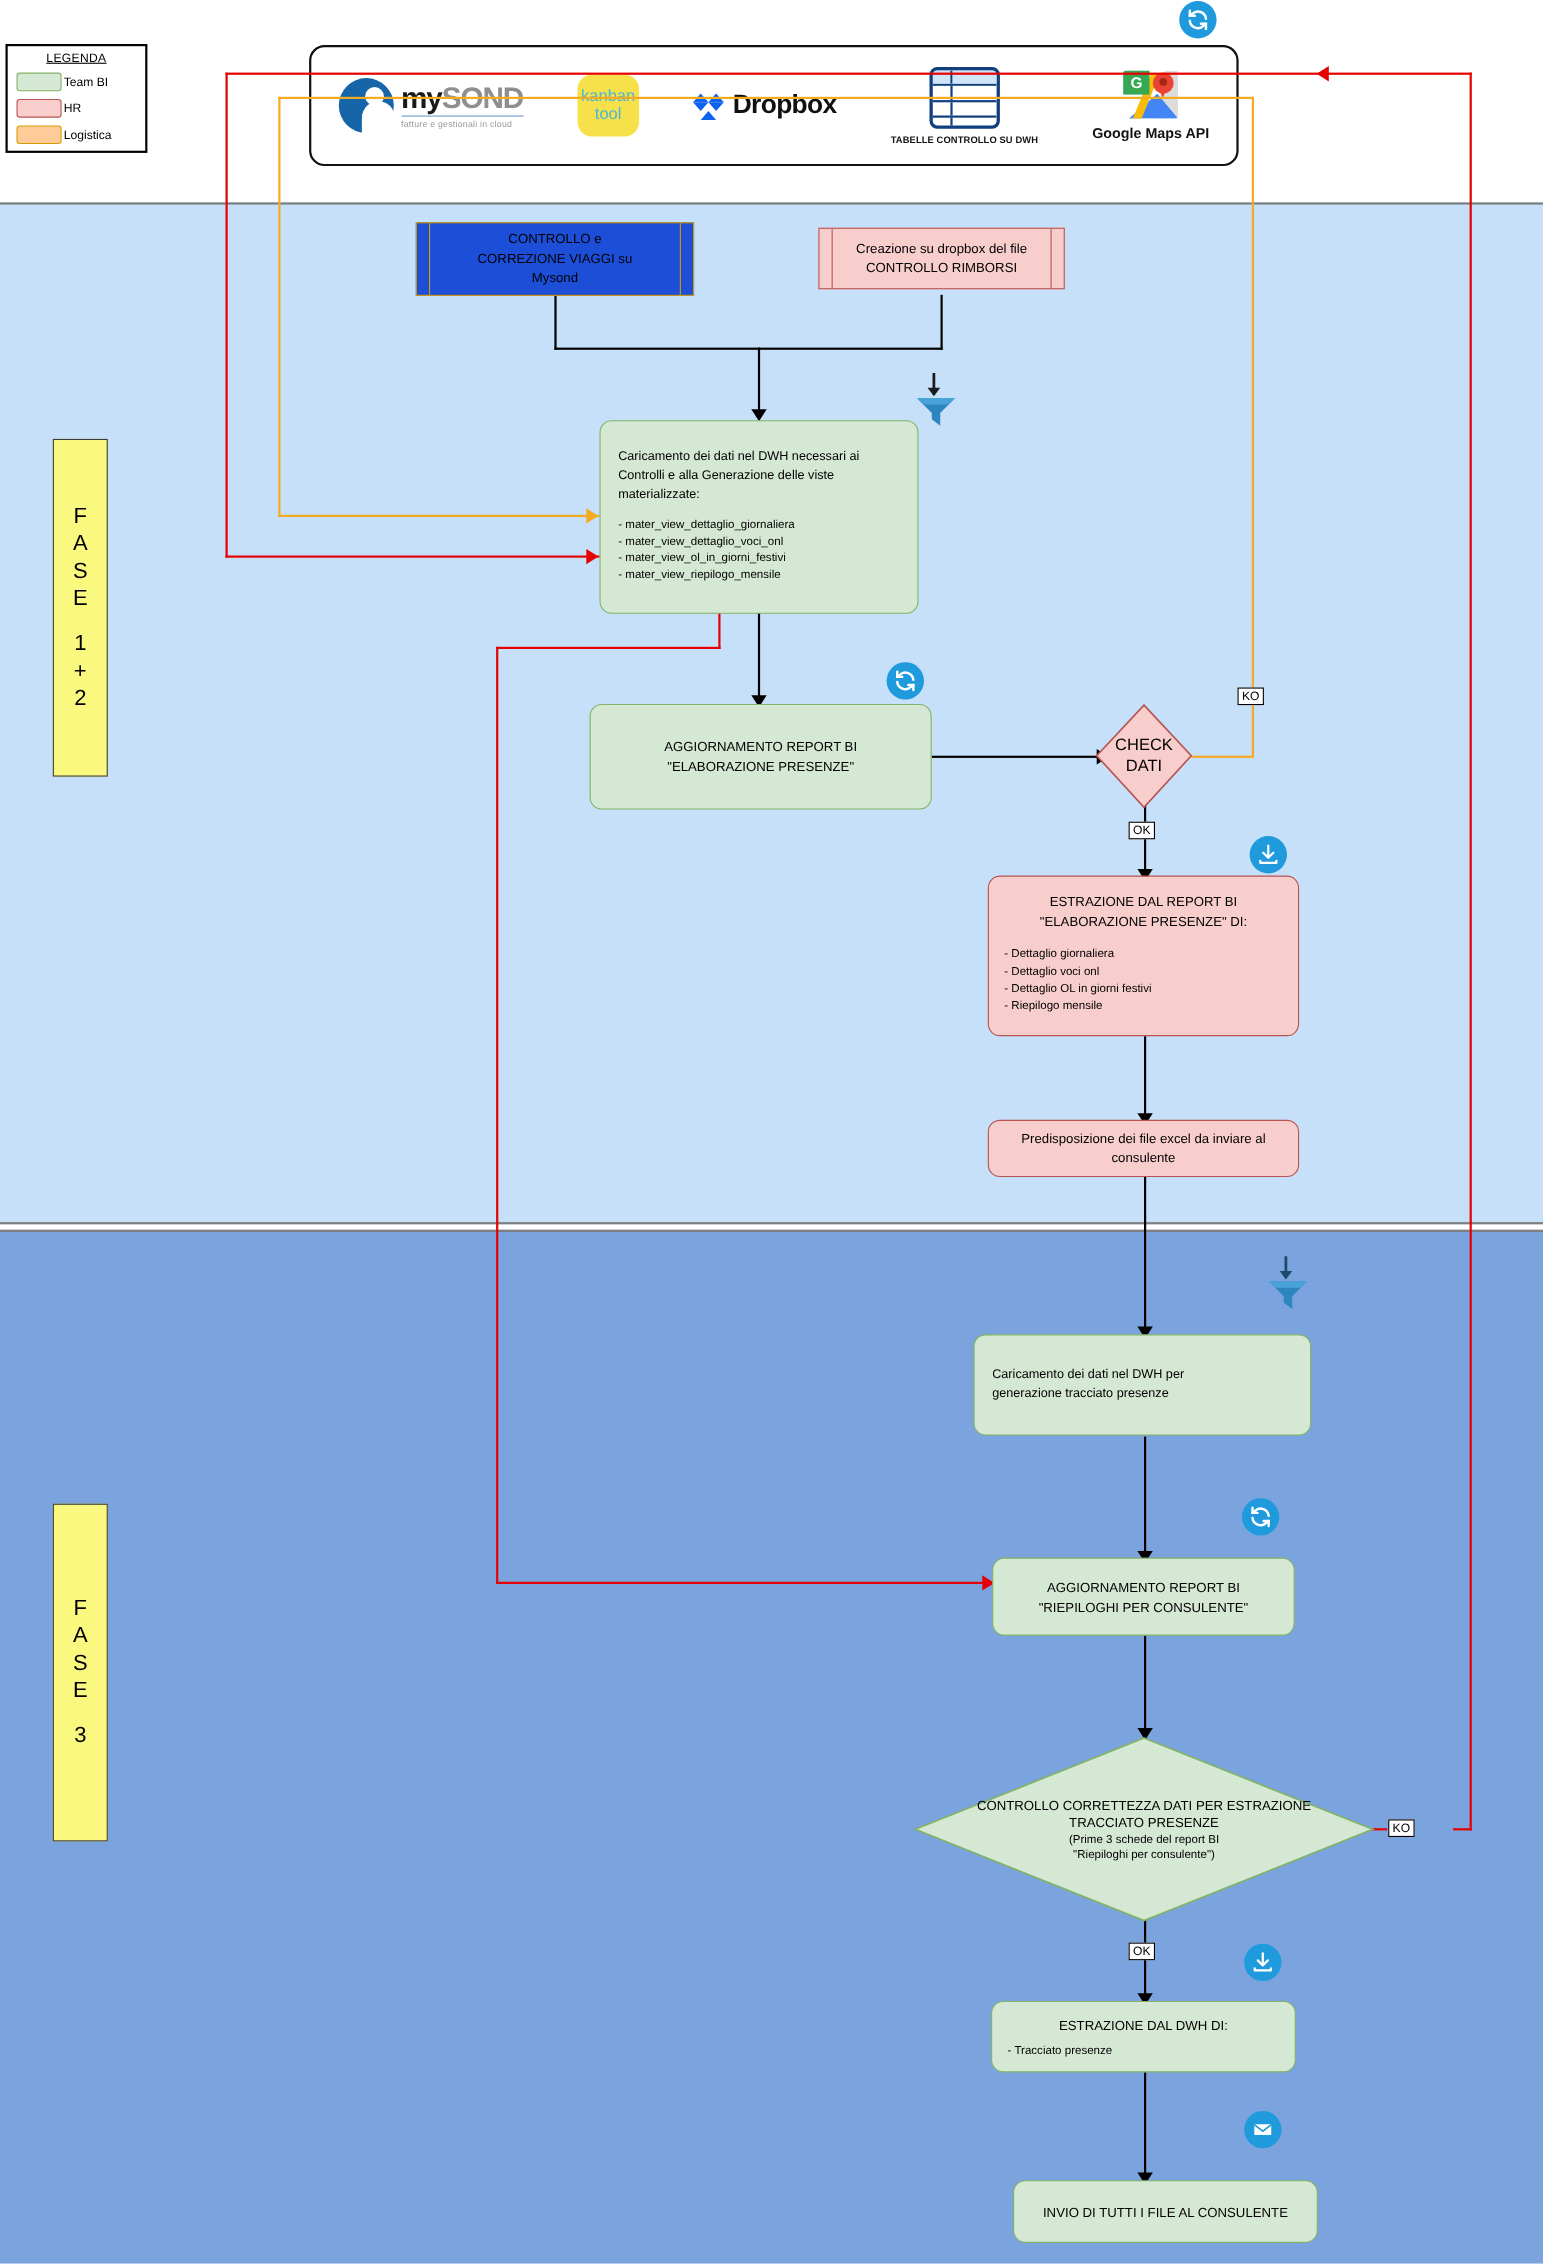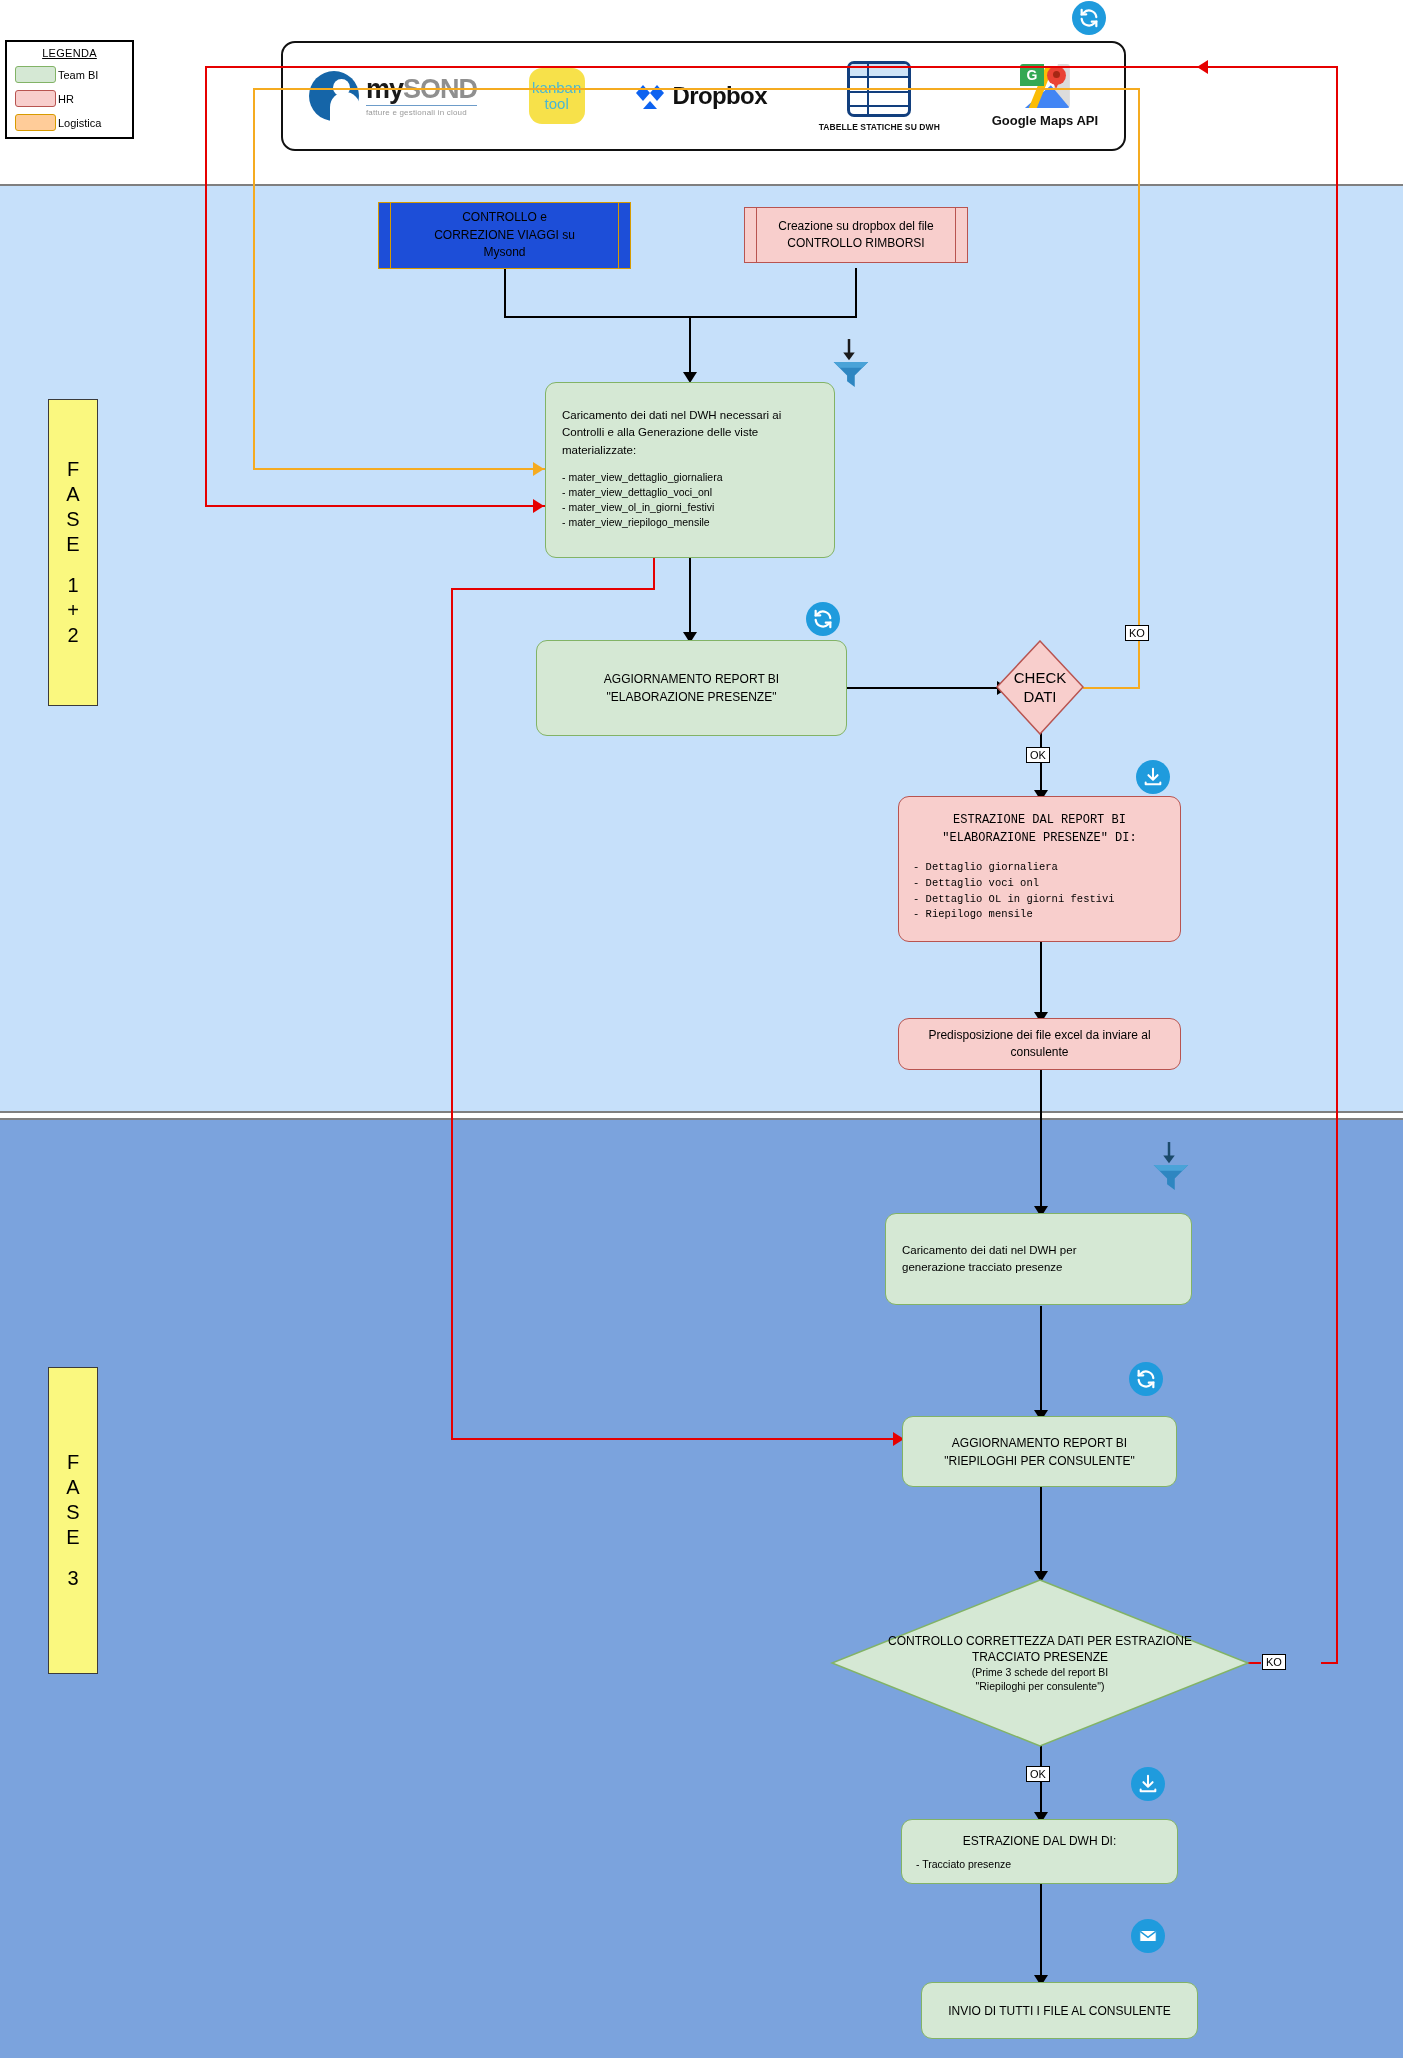--- a/index.html
+++ b/index.html
@@ -175,21 +175,21 @@
           </div>
         <div class="r">
             <div class="c1"></div>
             <div class="c2"></div>
           </div>
         <div class="r">
             <div class="c1"></div>
             <div class="c2"></div>
           </div>
       </div>
-      <div class="tbl-cap">TABELLE STATICHE SU DWH</div>
+      <div class="tbl-cap">TABELLE CONTROLLO SU DWH</div>
     </div>
 
     <div class="tool">
       <div class="gm-mark">
         <div class="gm-grey"></div>
         <div class="gm-blue"></div>
         <div class="gm-yellow"></div>
         <div class="gm-g">G</div>
         <div class="gm-pin"></div>
       </div>
@@ -353,21 +353,21 @@
   <div class="elabel" style="left:1026px;top:747px;">OK</div>
 
   <div class="badge" style="left:1136px;top:760px;">
     <svg viewBox="0 0 24 24" fill="none" stroke="#fff" stroke-width="2.2" stroke-linecap="round" stroke-linejoin="round">
       <path d="M12 3 L12 14"></path>
         <polyline points="7,10 12,15 17,10"></polyline>
         <path d="M4 18 L4 20 L20 20 L20 18"></path>
     </svg>
   </div>
 
-  <div class="node proc pink" style="left:898px;top:796px;width:283px;height:146px;padding:14px 14px;align-items:flex-start;font-family:Liberation Mono, monospace;">
+  <div class="node proc pink" style="left:898px;top:796px;width:283px;height:146px;padding:14px 14px;align-items:flex-start;">
     <div style="width:100%;">
       <div style="font-size:12px;line-height:1.5;text-align:center;">
         <div>ESTRAZIONE DAL REPORT BI</div>
         <div>"ELABORAZIONE PRESENZE" DI:</div>
       </div>
       <div style="height:13px"></div>
       <div class="txt-left" style="font-size:10.5px;line-height:1.5;">
         <div>- Dettaglio giornaliera</div>
         <div>- Dettaglio voci onl</div>
         <div>- Dettaglio OL in giorni festivi</div>

